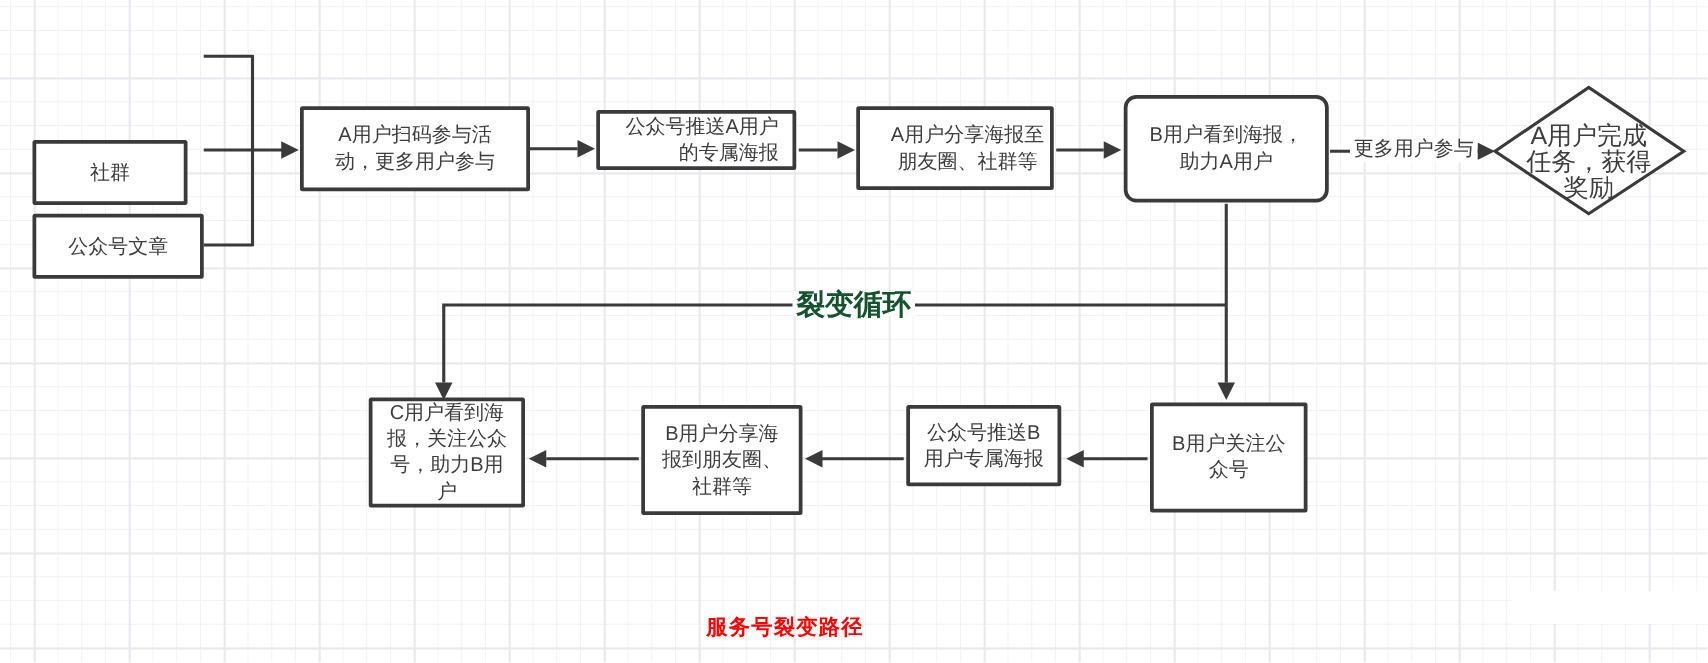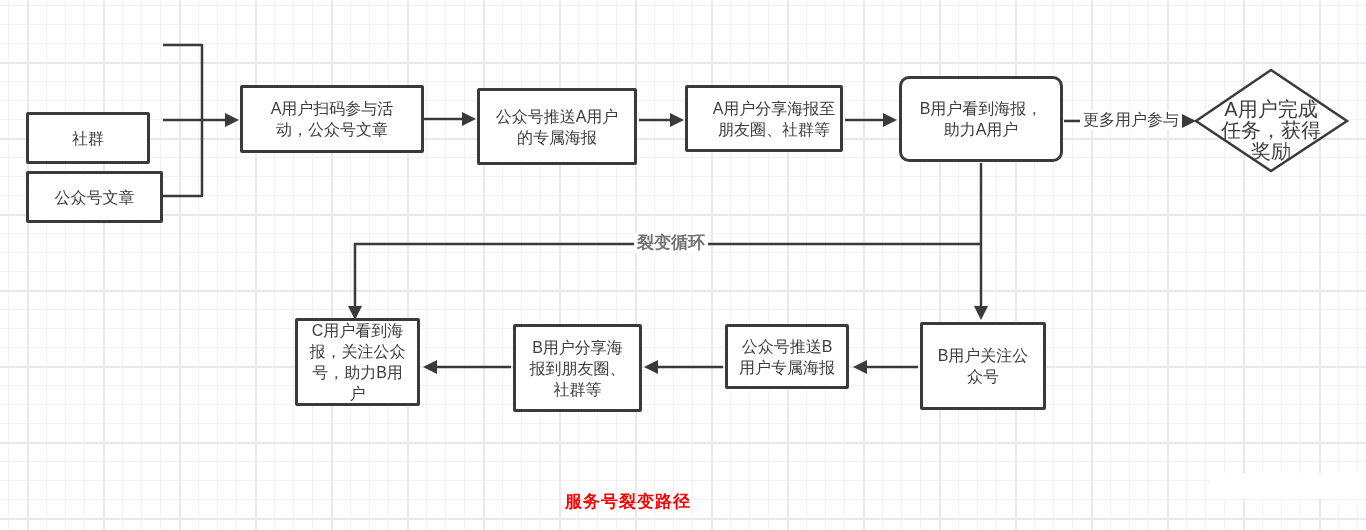--- a/index.html
+++ b/index.html
@@ -32,21 +32,21 @@
   .w132{width:132px;}
   .w100{width:100px;}
   .diamond-text{
     position:absolute;left:1221px;top:99px;width:100px;
     color:#3d3d3d;font-size:20px;line-height:21px;text-align:center;
   }
   .edge-label{
     position:absolute;background:#ffffff;padding:1px 3px;
     color:#3d3d3d;font-size:16px;line-height:18px;white-space:nowrap;
   }
-  .edge-label.loop{color:#737373;font-weight:bold;font-size:17px;}
+  .edge-label.loop{color:#14532d;font-weight:bold;font-size:23px;}
   .caption{
     position:absolute;color:#ff0000;font-weight:bold;font-size:17px;
     letter-spacing:1px;white-space:nowrap;
   }
   .watermark{
     position:absolute;left:1210px;top:473px;width:156px;height:26px;
     background:#ffffff;border-radius:3px;
   }
 </style>
 </head>
@@ -86,23 +86,23 @@
   </svg>
 
   <div class="node" style="left:26px;top:112px;width:124px;height:52px;">
     <span class="txt">社群</span>
   </div>
   <div class="node" style="left:26px;top:171px;width:137px;height:52px;text-align:right;">
     <span class="txt">公众号文章</span>
   </div>
 
   <div class="node" style="left:240px;top:85px;width:184px;height:68px;">
-    <span class="txt w132">A用户扫码参与活动，公众号文章</span>
+    <span class="txt w132">A用户扫码参与活动，更多用户参与</span>
   </div>
-  <div class="node" style="left:477px;top:88px;width:160px;height:77px;">
+  <div class="node" style="left:477px;top:88px;width:160px;height:48px;text-align:right;">
     <span class="txt w132">公众号推送A用户的专属海报</span>
   </div>
   <div class="node" style="left:685px;top:85px;width:158px;height:67px;padding-left:20px;">
     <span class="txt w132">A用户分享海报至朋友圈、社群等</span>
   </div>
   <div class="node rounded" style="left:899px;top:76px;width:164px;height:86px;">
     <span class="txt w132">B用户看到海报，助力A用户</span>
   </div>
 
   <div class="diamond-text">

